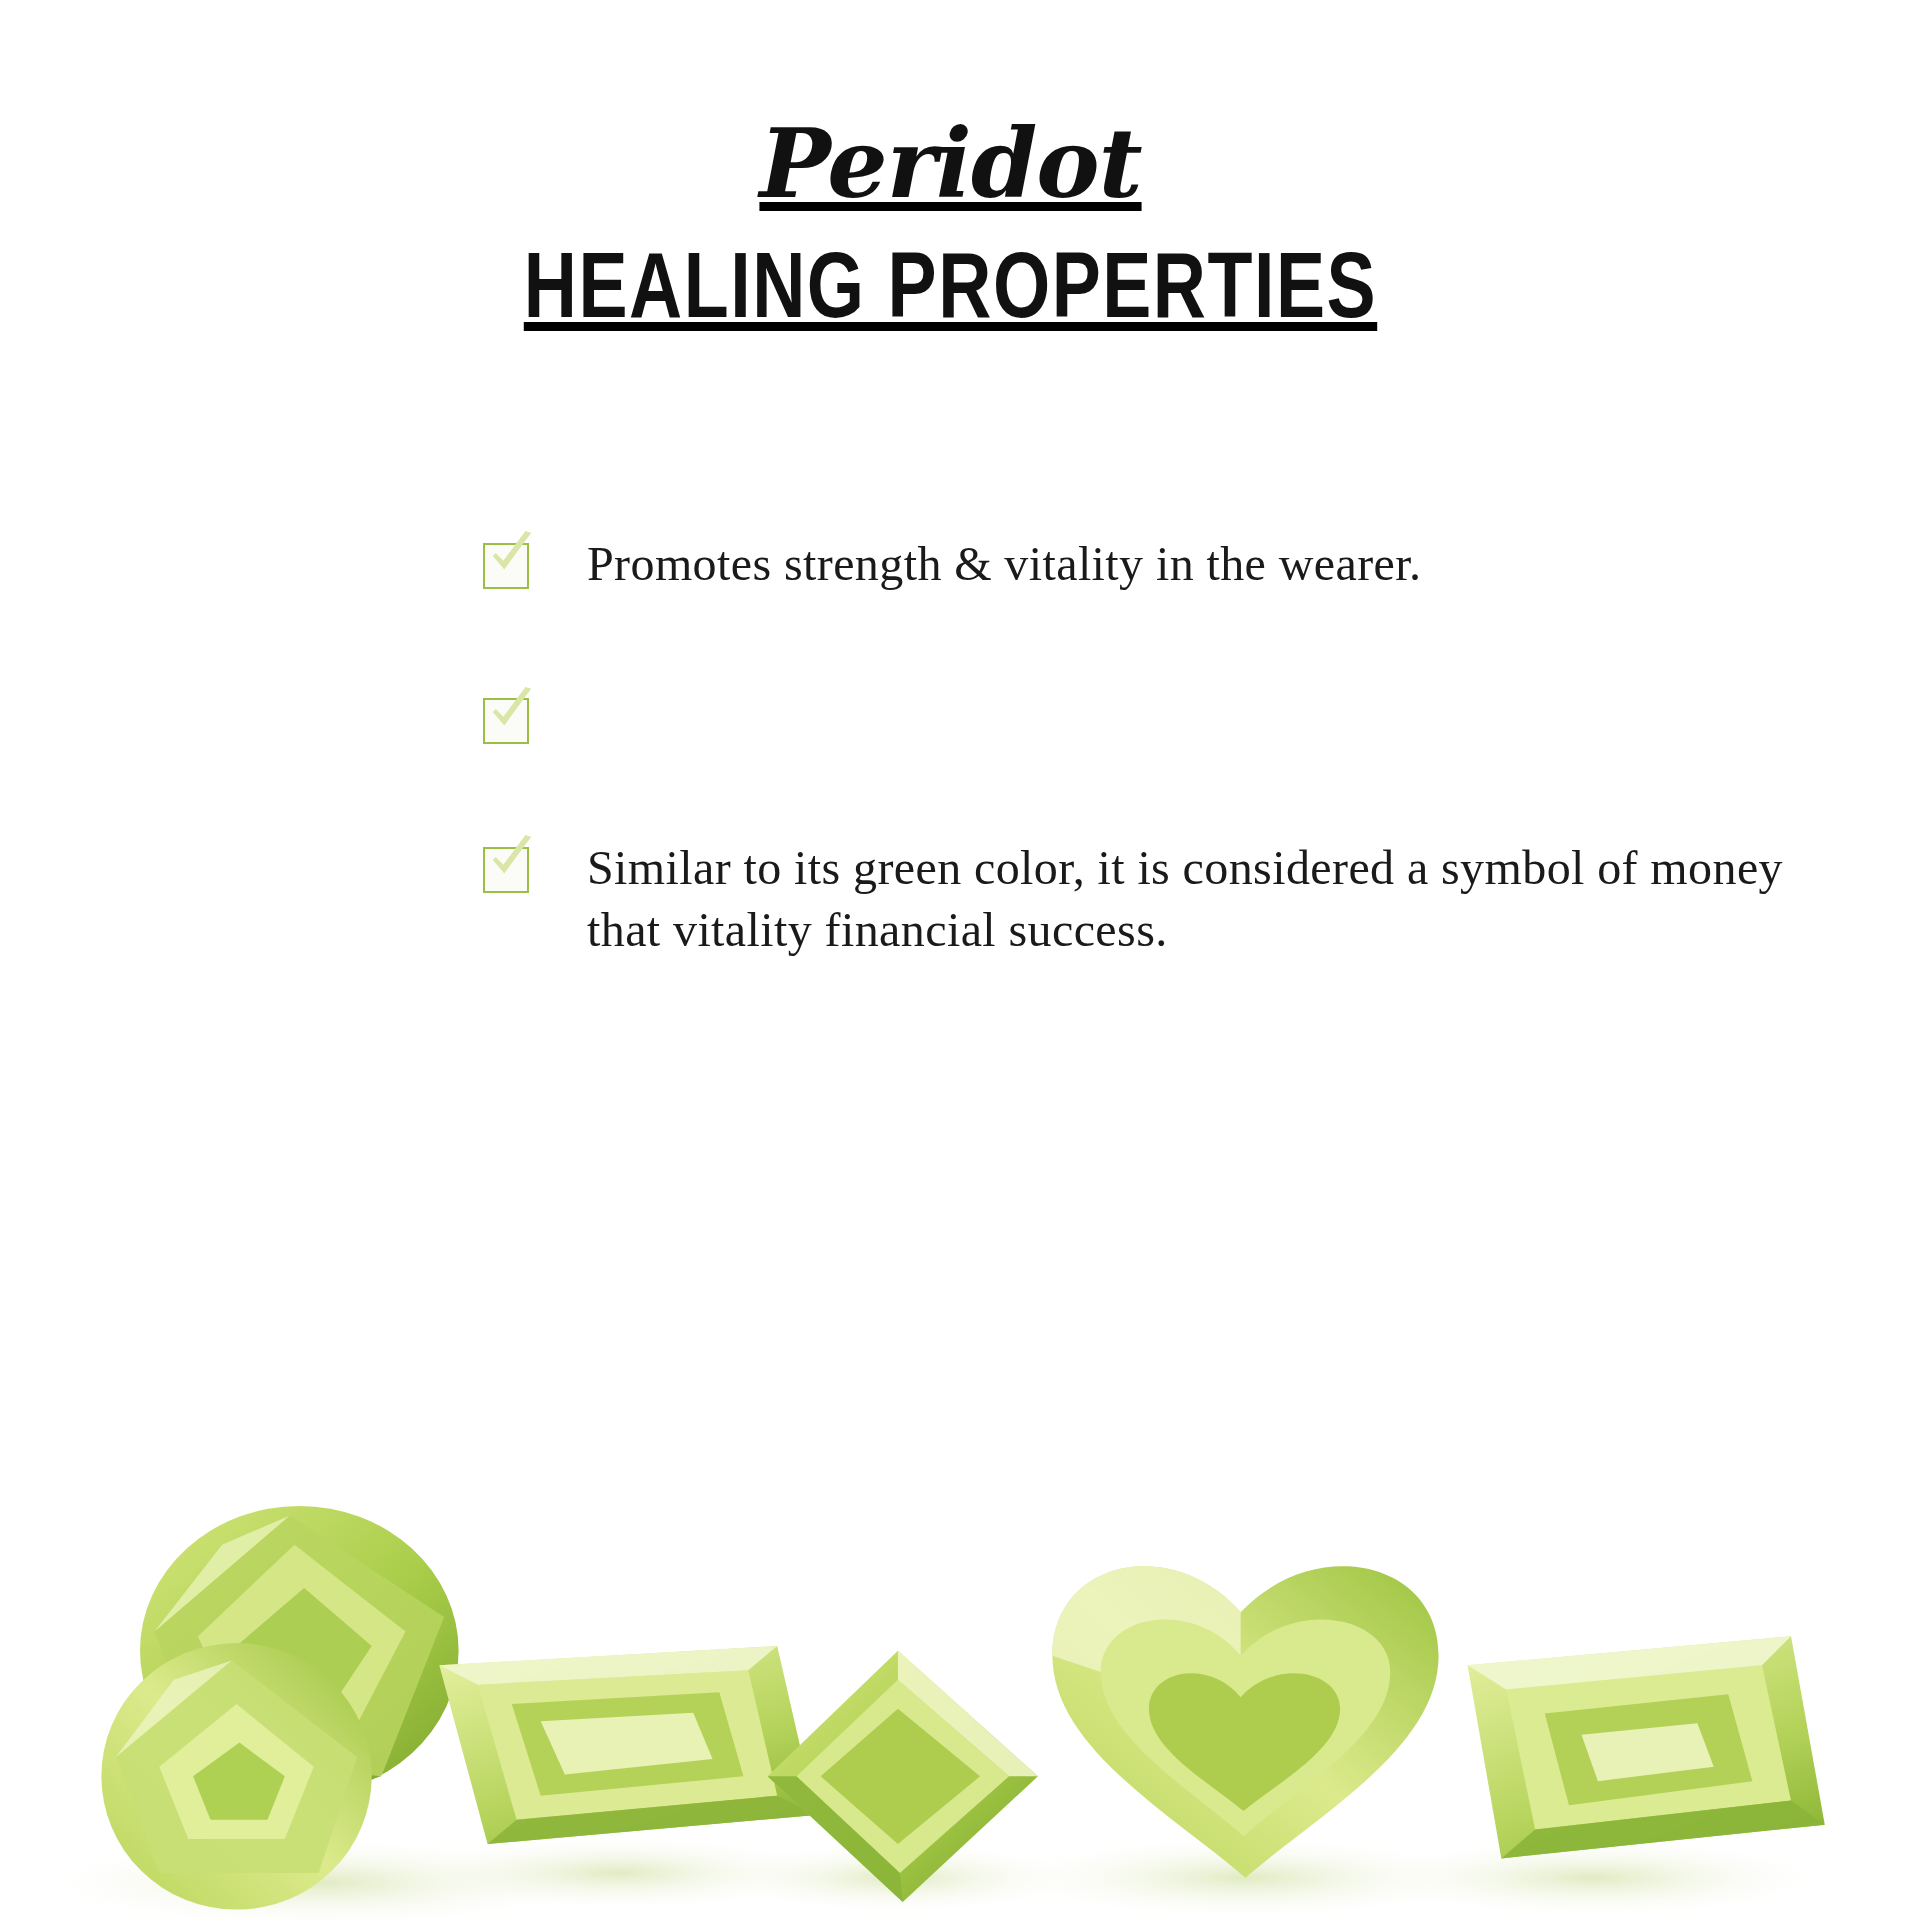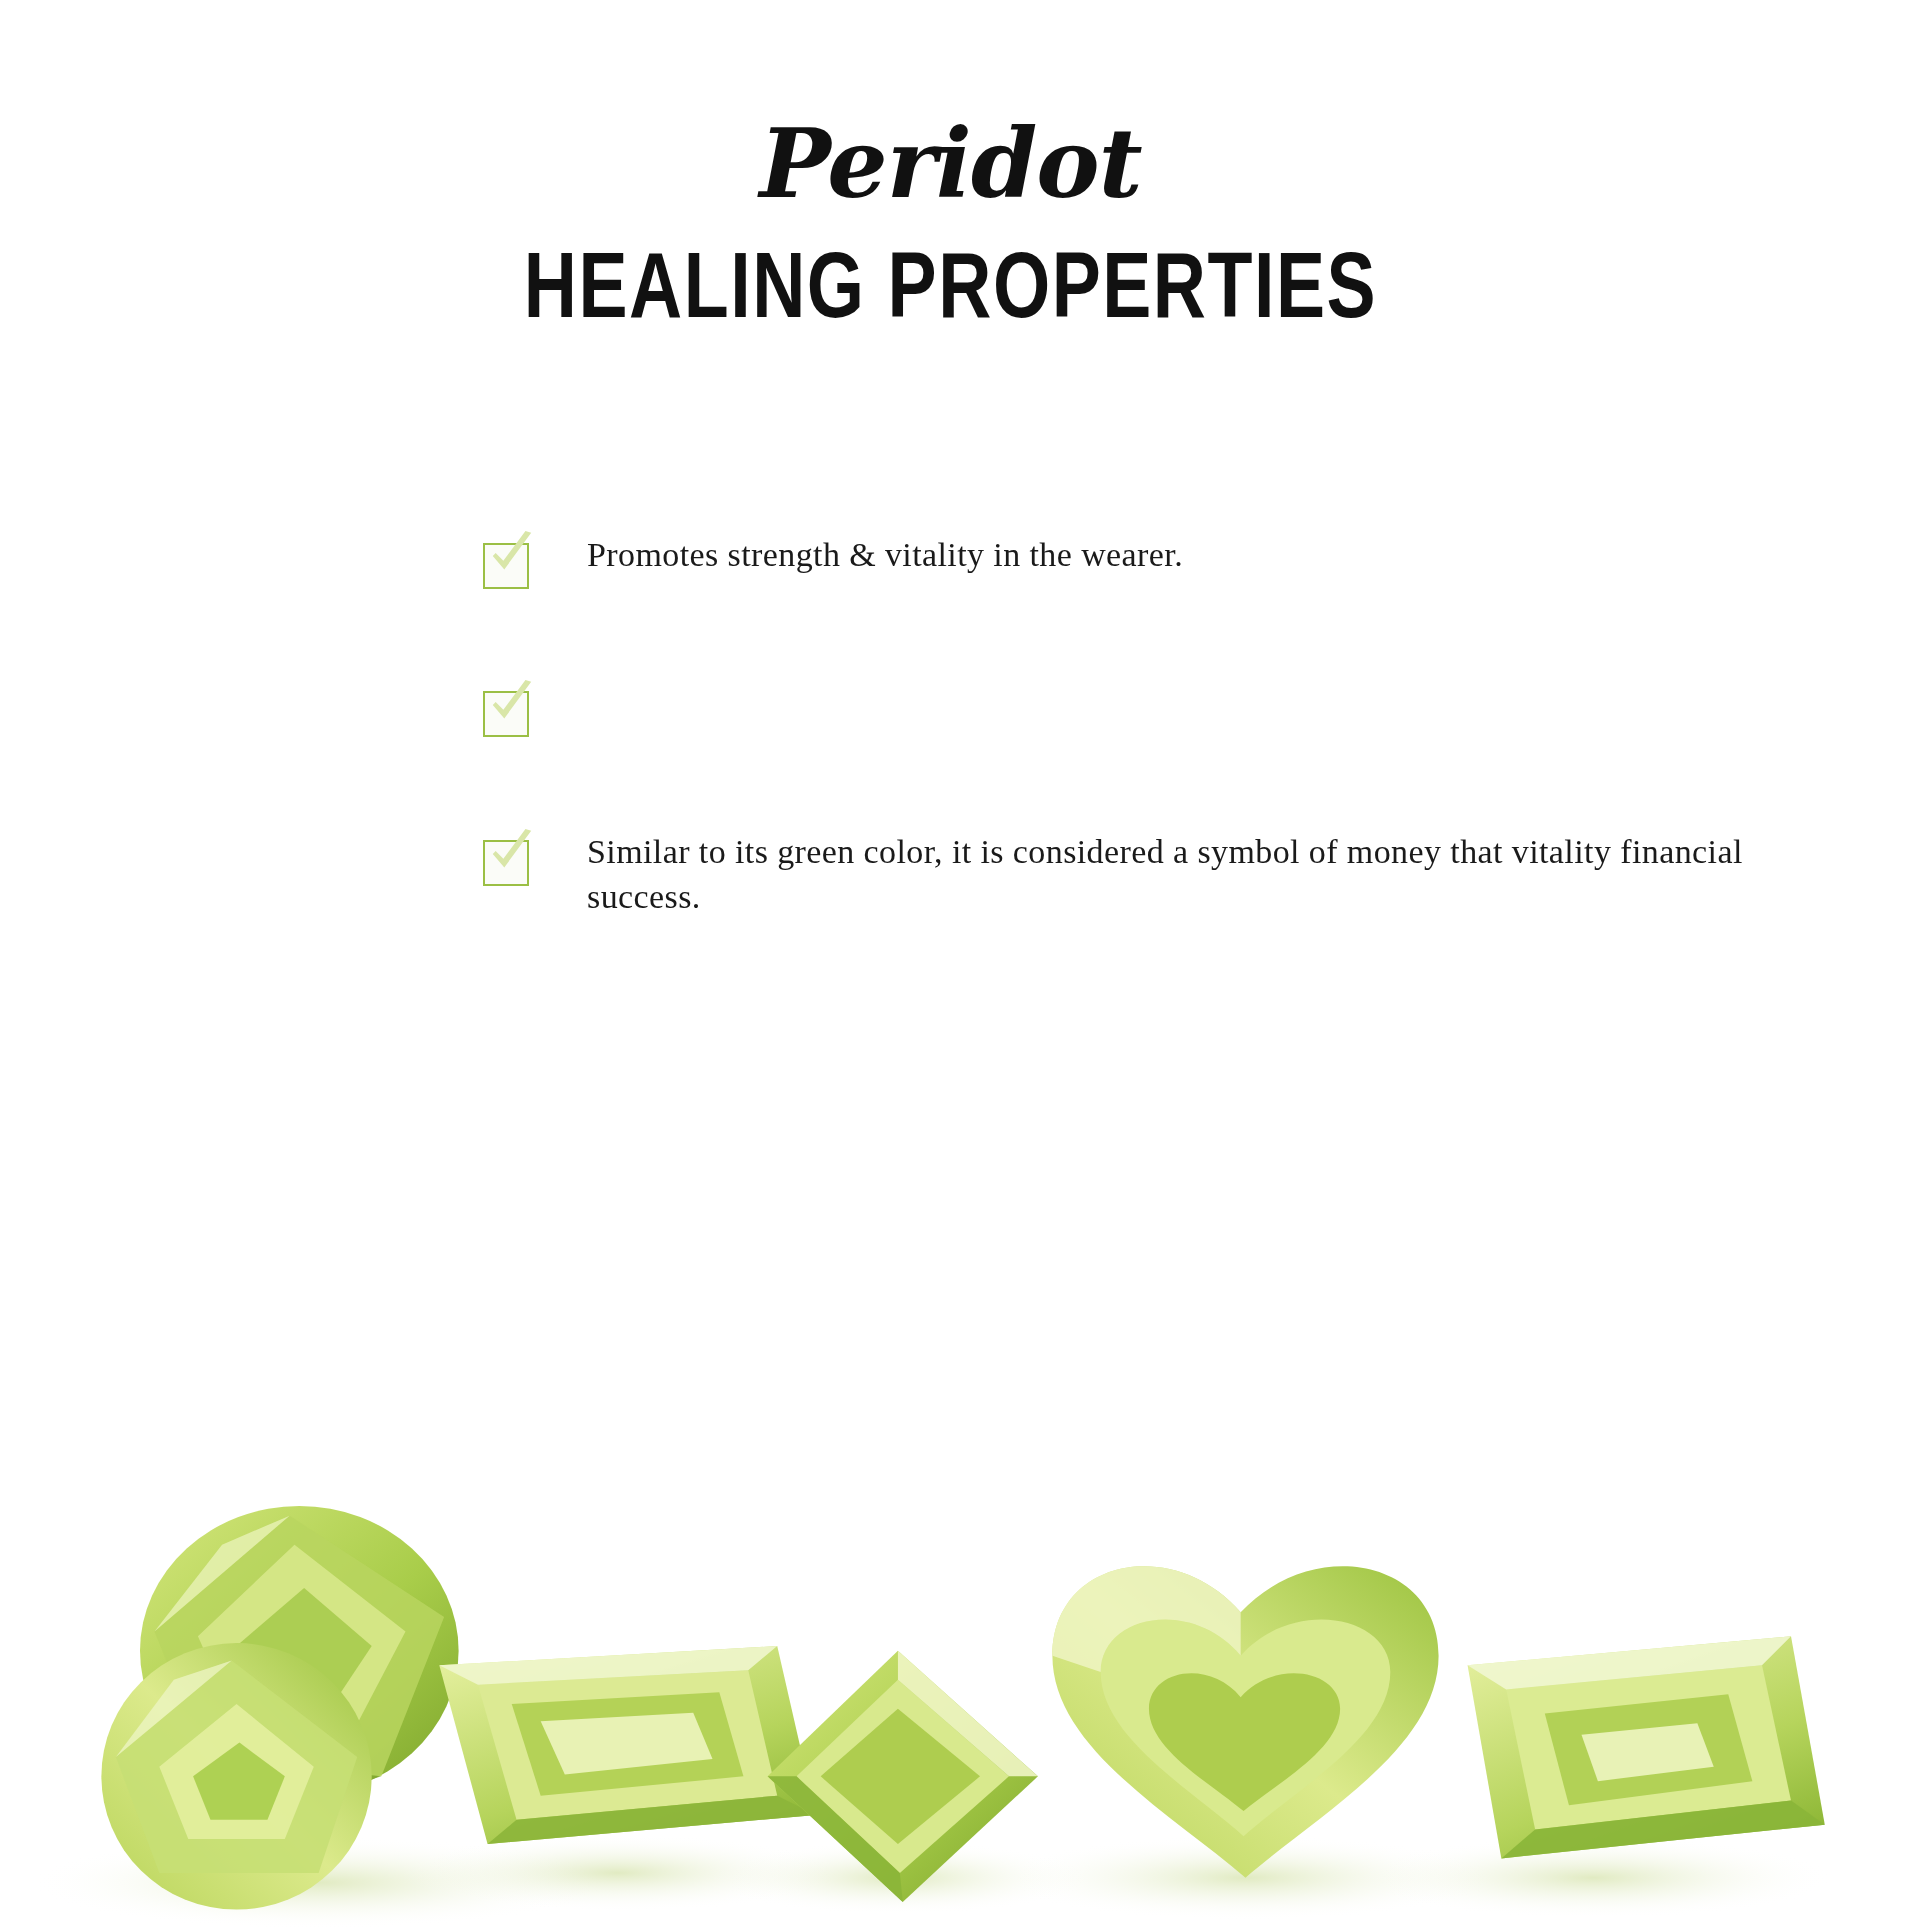--- a/index.html
+++ b/index.html
@@ -13,20 +13,21 @@
     font-family: "Liberation Serif", serif;
     overflow: hidden;
     position: relative;
   }
 
   .page {
     position: relative;
     width: 1901px;
     height: 1931px;
     background: #ffffff;
+    text-decoration: underline;
   }
 
   
   .header {
     text-align: center;
     padding-top: 114px;
   }
   .title-script {
     font-family: "DejaVu Serif", serif;
     font-style: italic;
@@ -77,21 +78,21 @@
   }
   .check-mark {
     position: absolute;
     left: 1.9px;
     top: -15.4px;
     width: 50px;
     height: 50px;
   }
   .item-text {
     font-family: "Liberation Serif", serif;
-    font-size: 34px;
+    font-size: 48px;
     line-height: 1.30;
     color: #1a1a1a;
     letter-spacing: 0.4px;
   }
 
   
   .gems {
     position: absolute;
     left: 0;
     bottom: 0;

